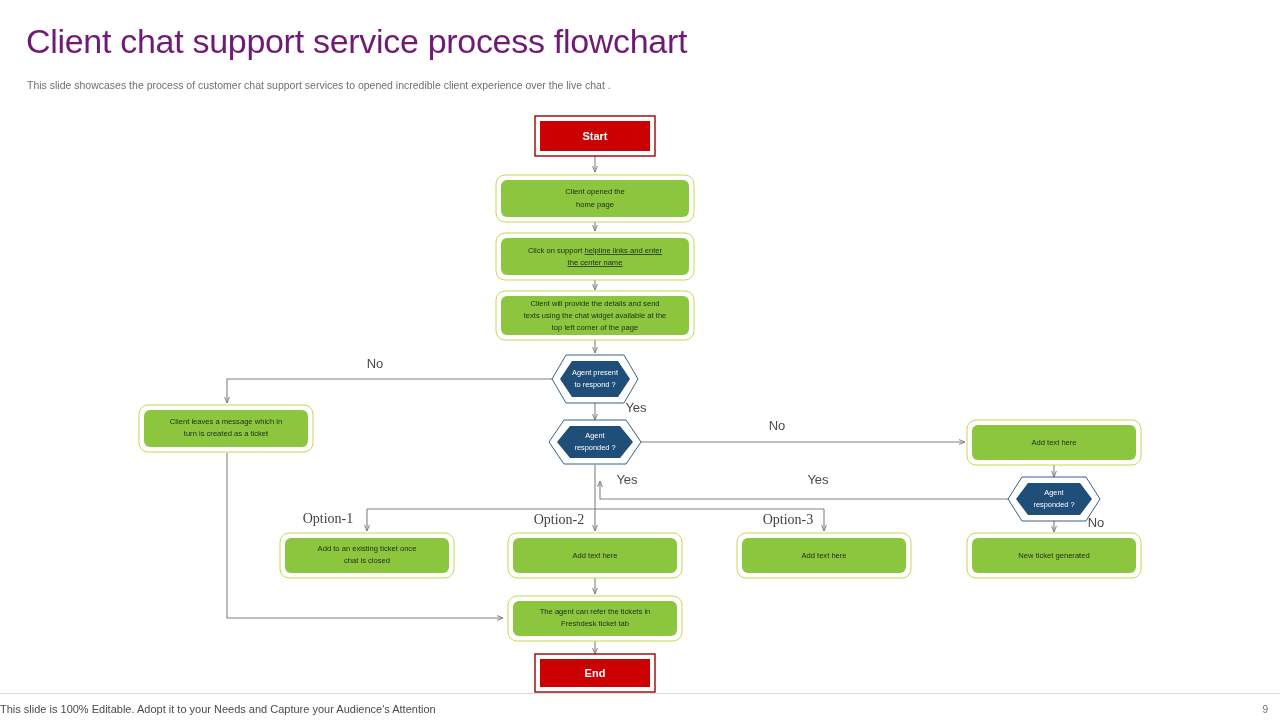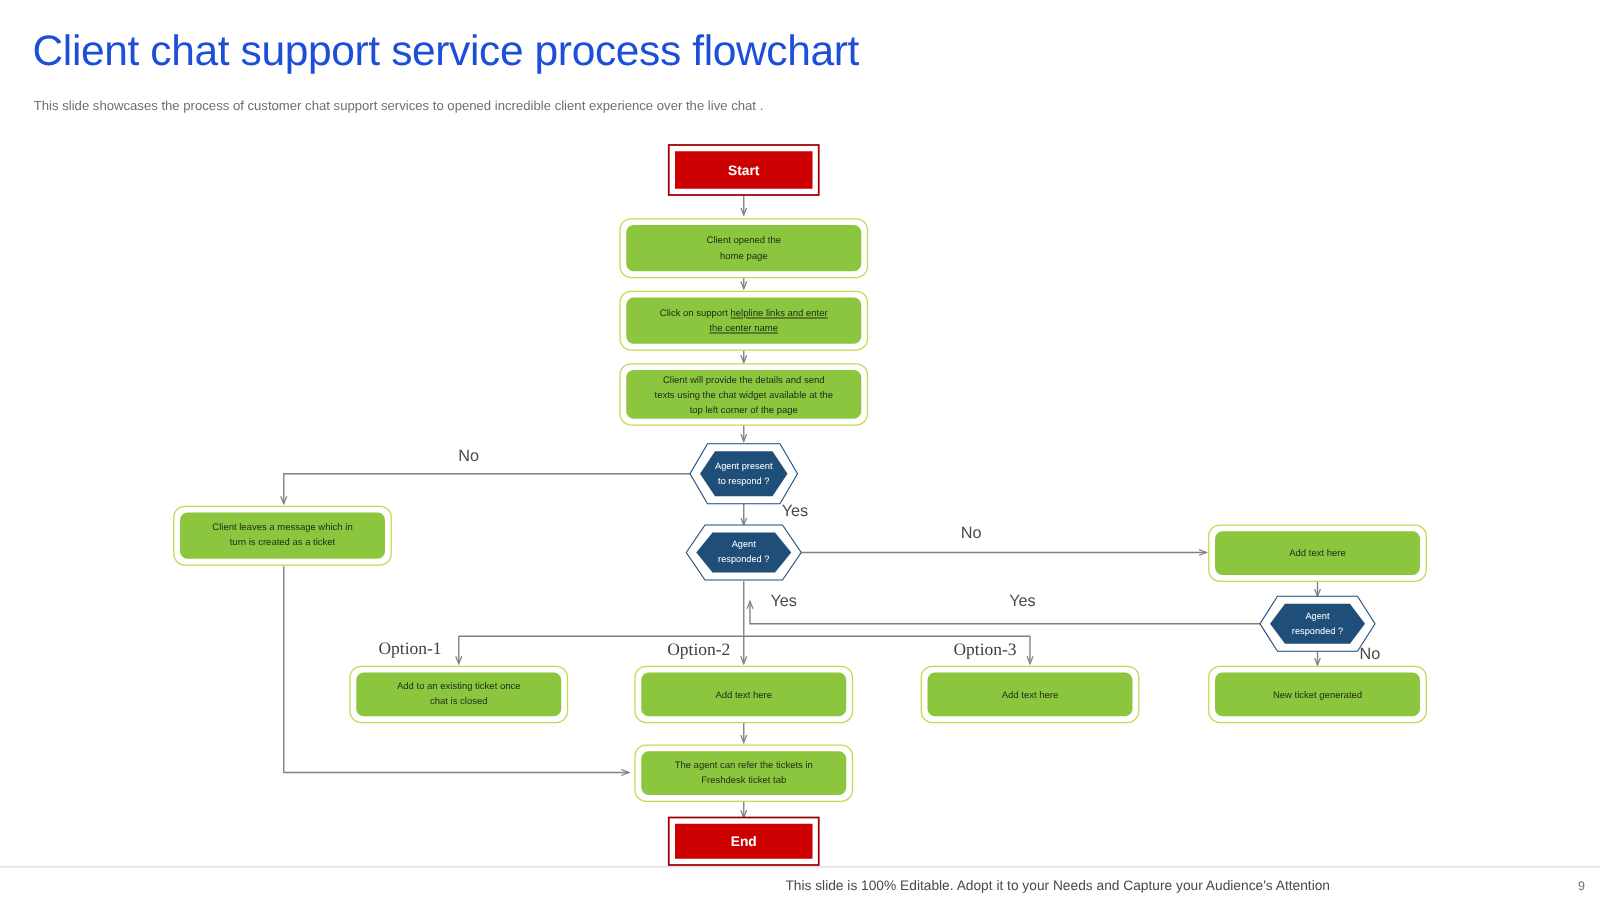--- a/index.html
+++ b/index.html
@@ -18,21 +18,21 @@
 
   
   #slide-title {
     position: absolute;
     left: 26px;
     top: 22px;
     font-family: "Liberation Sans", sans-serif;
     font-size: 34px;
     font-weight: 400;
     letter-spacing: -0.3px;
-    color: #1d4ed8;
+    color: #701a75;
     white-space: nowrap;
   }
   #slide-subtitle {
     position: absolute;
     left: 27px;
     top: 79px;
     font-family: "Liberation Sans", sans-serif;
     font-size: 10.5px;
     font-weight: 400;
     color: #6f6f6f;
@@ -47,21 +47,21 @@
     width: 1280px;
     height: 26px;
     border-top: 1px solid #d9d9d9;
     background: #ffffff;
   }
   #footer-note {
     position: absolute;
     left: 0;
     bottom: 5px;
     width: 1064px;
-    text-align: right;
+    text-align: left;
     font-size: 11px;
     color: #4a4a4a;
     font-family: "Liberation Sans", sans-serif;
   }
   #footer-page {
     position: absolute;
     right: 12px;
     bottom: 5px;
     font-size: 10px;
     color: #6f6f6f;

